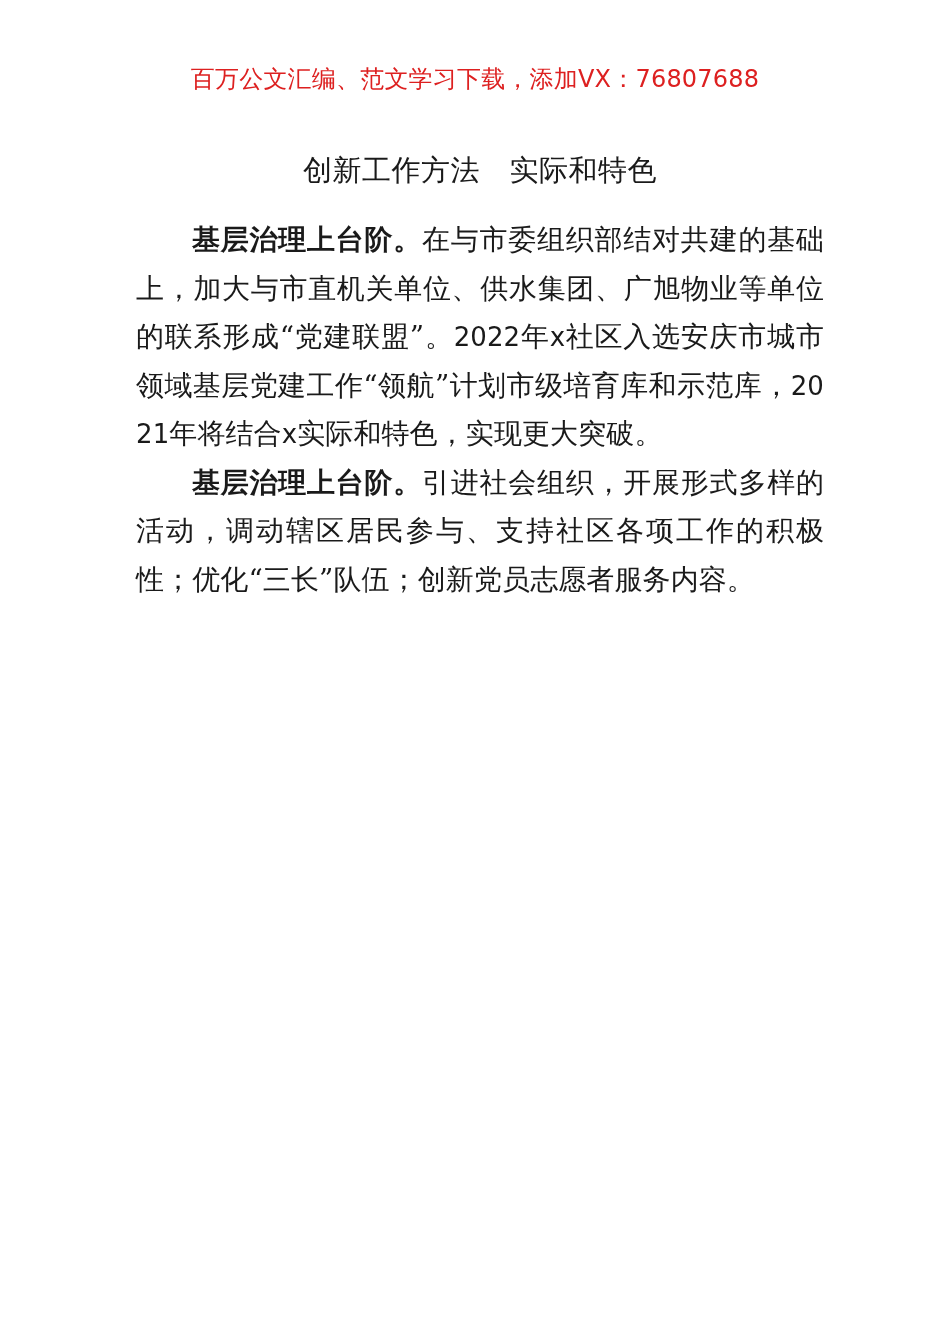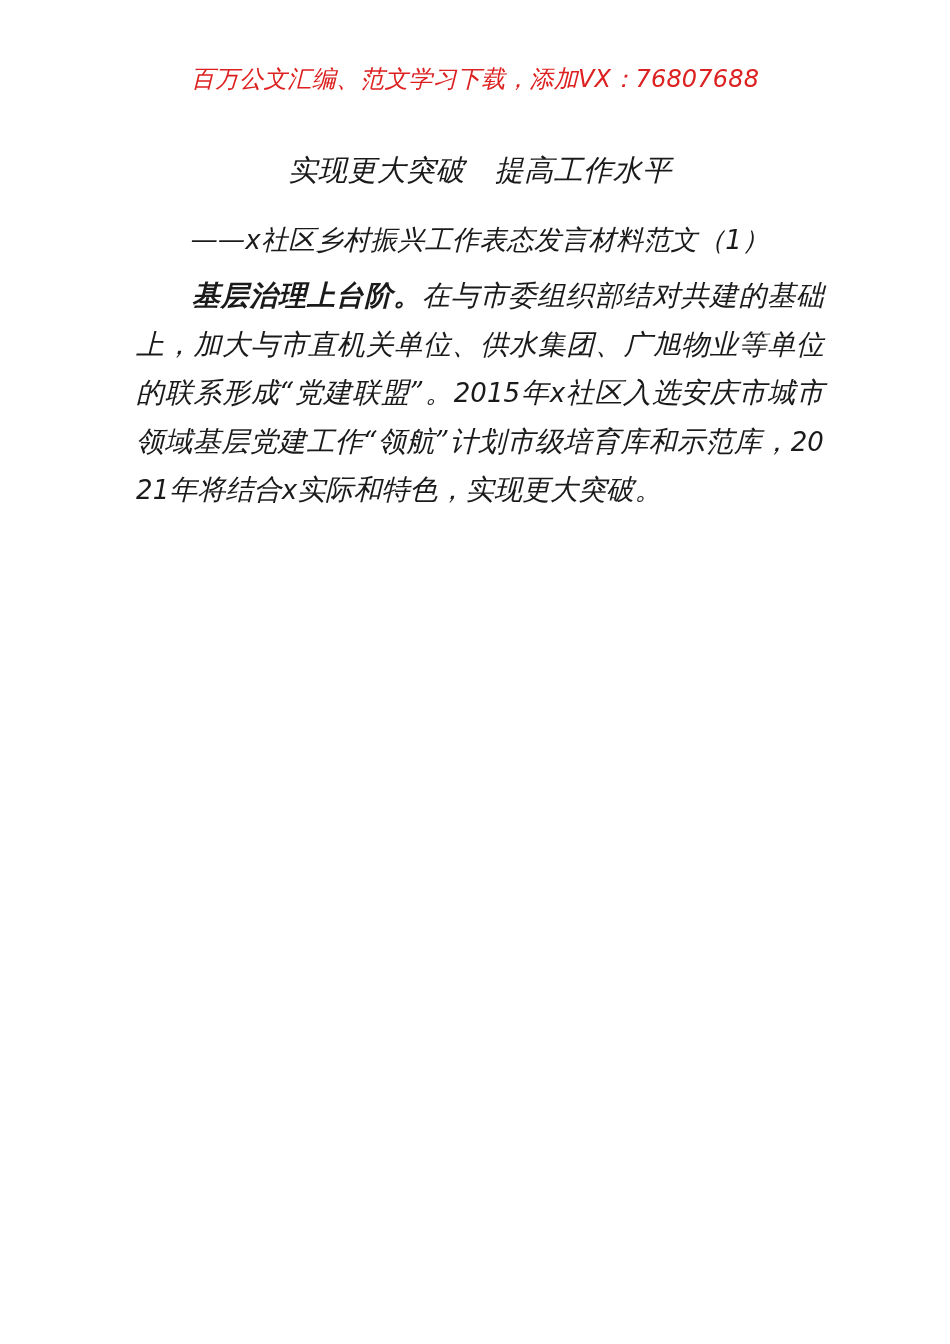--- a/index.html
+++ b/index.html
@@ -11,21 +11,20 @@
 
   .page {
     position: relative;
     width: 934px;
     height: 1344px;
     background: #ffffff;
     overflow: hidden;
     font-family: "DejaVu Serif", "Liberation Serif", serif;
     color: #1a1a1a;
     box-sizing: border-box;
-    font-style: italic;
   }
 
   
   .promo-header {
     position: absolute;
     top: 64px;
     left: 0;
     width: 950px;
     text-align: center;
     color: #dd2020;
@@ -88,24 +87,24 @@
 </style>
 </head>
 <body>
 
 <div class="page">
 
   <div class="promo-header">百万公文汇编、范文学习下载，添加VX：76807688</div>
 
   <div class="doc">
 
-    <h1 class="doc-title">实现更大突破　提高工作水平</h1>
-
-    <div class="doc-subtitle">——<span class="lat">x</span>社区乡村振兴工作表态发言材料范文（<span class="lat">1</span>）</div>
+    <h1 class="doc-title">创新工作方法　实际和特色</h1>
 
 
-    <p class="para"><span class="lead">基层治理上台阶。</span><span>在与市委组织部结对共建的基础上，加大与市直机关单位、供水集团、广旭物业等单位的联系形成“党建联盟”。<span class="lat">2015</span>年<span class="lat">x</span>社区入选安庆市城市领域基层党建工作“领航”计划市级培育库和示范库，<span class="lat">2021</span>年将结合<span class="lat">x</span>实际和特色，实现更大突破。</span></p>
 
+    <p class="para"><span class="lead">基层治理上台阶。</span><span>在与市委组织部结对共建的基础上，加大与市直机关单位、供水集团、广旭物业等单位的联系形成“党建联盟”。<span class="lat">2022</span>年<span class="lat">x</span>社区入选安庆市城市领域基层党建工作“领航”计划市级培育库和示范库，<span class="lat">2021</span>年将结合<span class="lat">x</span>实际和特色，实现更大突破。</span></p>
+
+    <p class="para"><span class="lead">基层治理上台阶。</span><span>引进社会组织，开展形式多样的活动，调动辖区居民参与、支持社区各项工作的积极性；优化“三长”队伍；创新党员志愿者服务内容。</span></p>
 
 
   </div>
 
 </div>
 
 </body></html>

